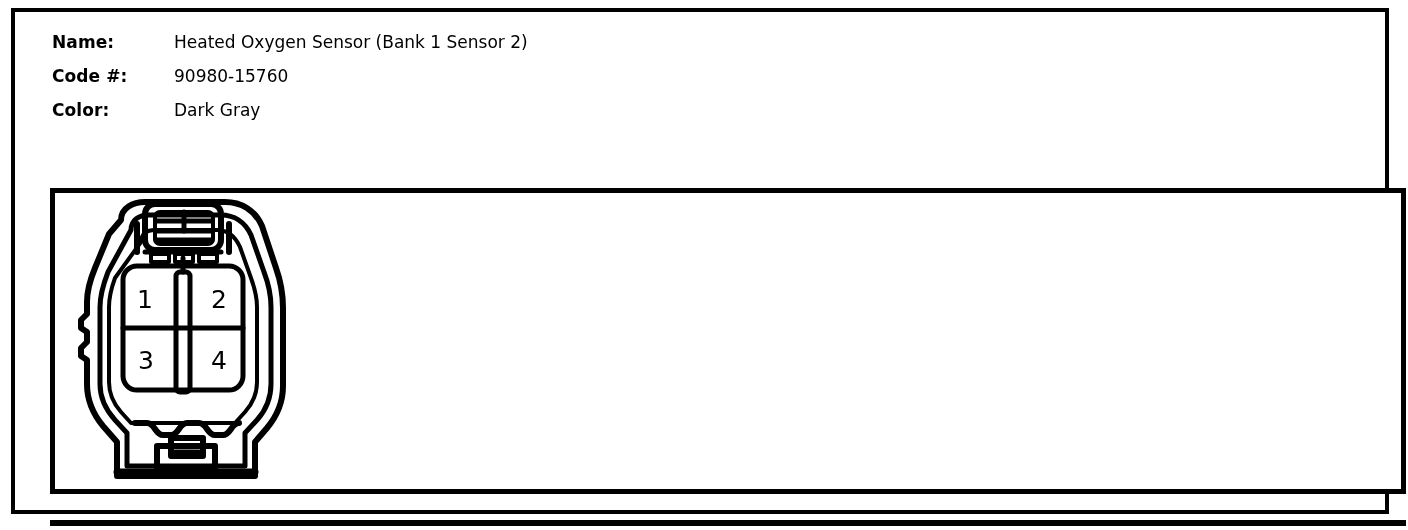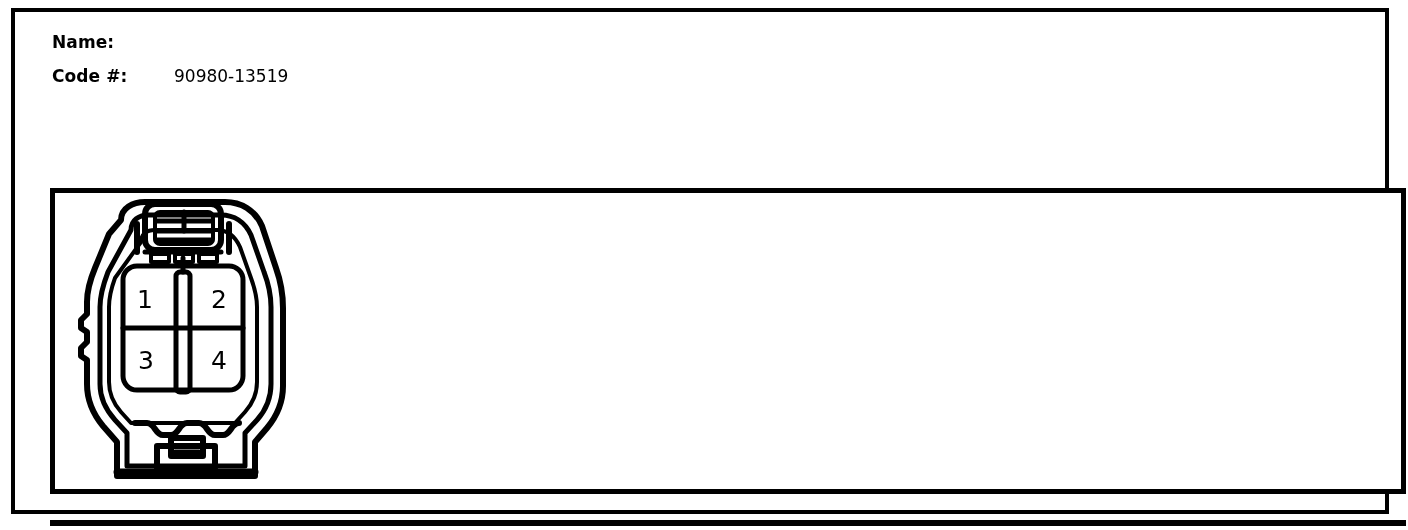--- a/index.html
+++ b/index.html
@@ -107,28 +107,33 @@
 <body>
 
 <div id="page">
 
   <div class="outer-frame">
 
     <div class="spec-block">
 
       <div class="spec-row">
         <div class="spec-label">Name:</div>
+        <div class="spec-value">Heated Oxygen Sensor (Bank 1 Sensor 2)</div>
       </div>
 
 
       <div class="spec-row">
         <div class="spec-label">Code #:</div>
-        <div class="spec-value">90980-13519</div>
-      </div>
-
+        <div class="spec-value">90980-15760</div>
+      </div>
+
+      <div class="spec-row">
+        <div class="spec-label">Color:</div>
+        <div class="spec-value">Dark Gray</div>
+      </div>
 
     </div>
 
     <div class="connector-panel">
 
       <div class="connector-art">
         <svg viewBox="0 0 248 300" xmlns="http://www.w3.org/2000/svg">
           <g fill="none" stroke="#000000" stroke-linejoin="round" stroke-linecap="round">
 
             <path d="M 62 30

